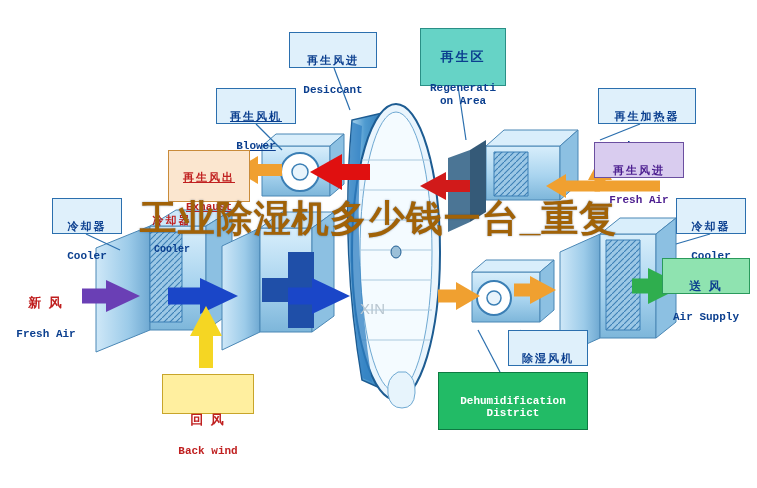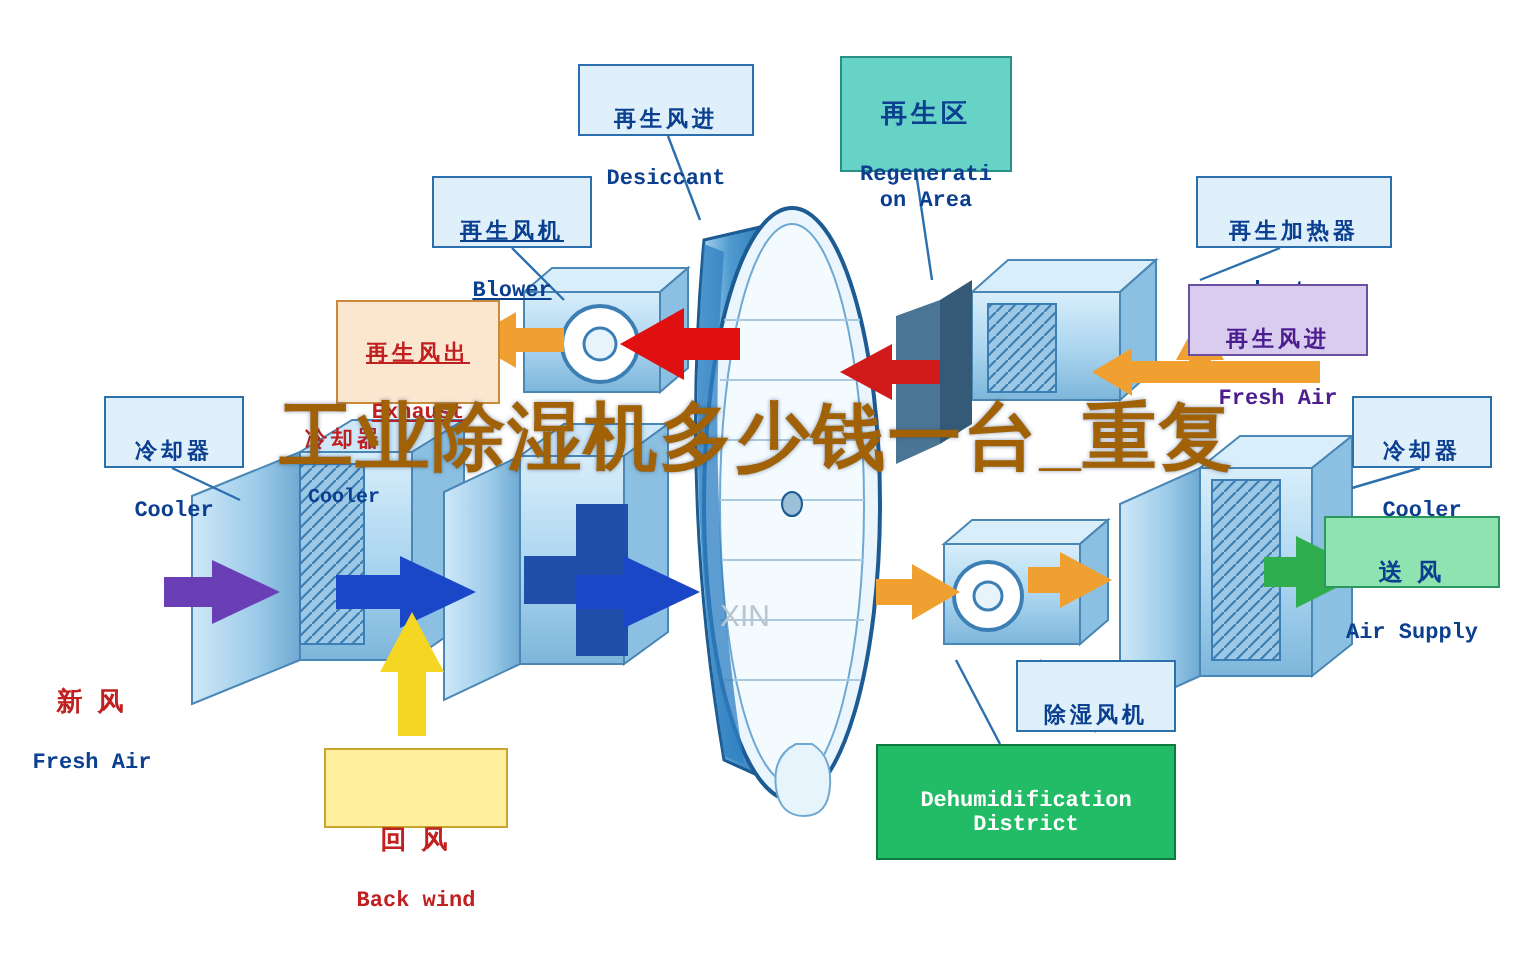--- a/index.html
+++ b/index.html
@@ -259,21 +259,21 @@
     <span class="cn" style="font-size:11px;">冷却器</span>
     <span class="en" style="font-size:10px;">Cooler</span>
   </div>
 
   <div class="lbl t-blue" style="left:676px;top:198px;width:70px;height:36px;padding-top:3px;">
     <span class="cn" style="font-size:11px;">冷却器</span>
     <span class="en" style="font-size:11px;">Cooler</span>
   </div>
 
   <div class="lbl t-plain" style="left:2px;top:278px;width:88px;height:36px;">
-    <span class="cn" style="font-size:13px;margin-top:48px;">新  风</span>
+    <span class="cn" style="font-size:13px;">新  风</span>
     <span class="en" style="font-size:11px;">Fresh Air</span>
   </div>
 
   <div class="lbl t-greenlite" style="left:662px;top:258px;width:88px;height:36px;padding-top:3px;">
     <span class="cn" style="font-size:12px;">送  风</span>
     <span class="en" style="font-size:11px;">Air Supply</span>
   </div>
 
   <div class="lbl t-blue" style="left:508px;top:330px;width:80px;height:36px;padding-top:3px;">
     <span class="cn" style="font-size:11px;">除湿风机</span>

